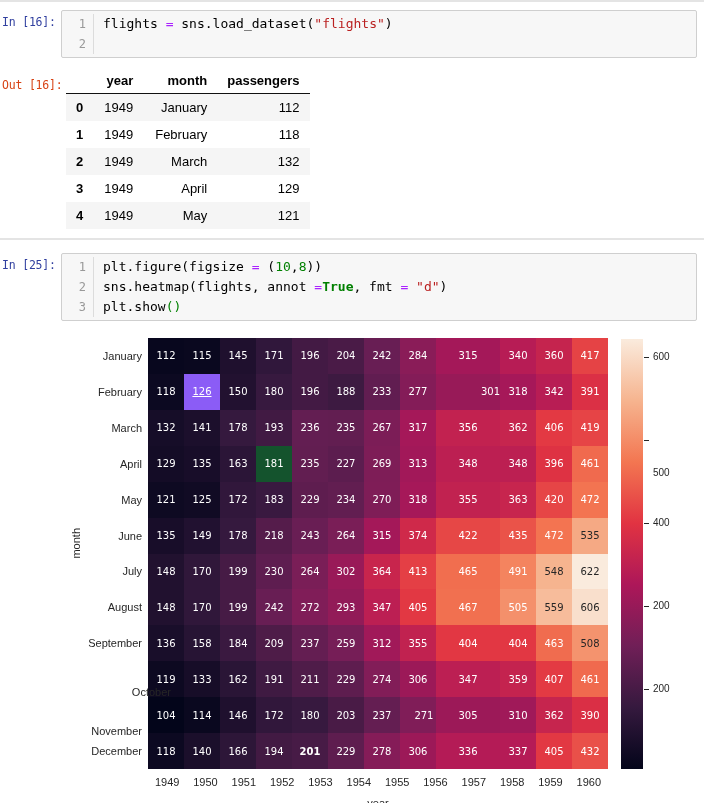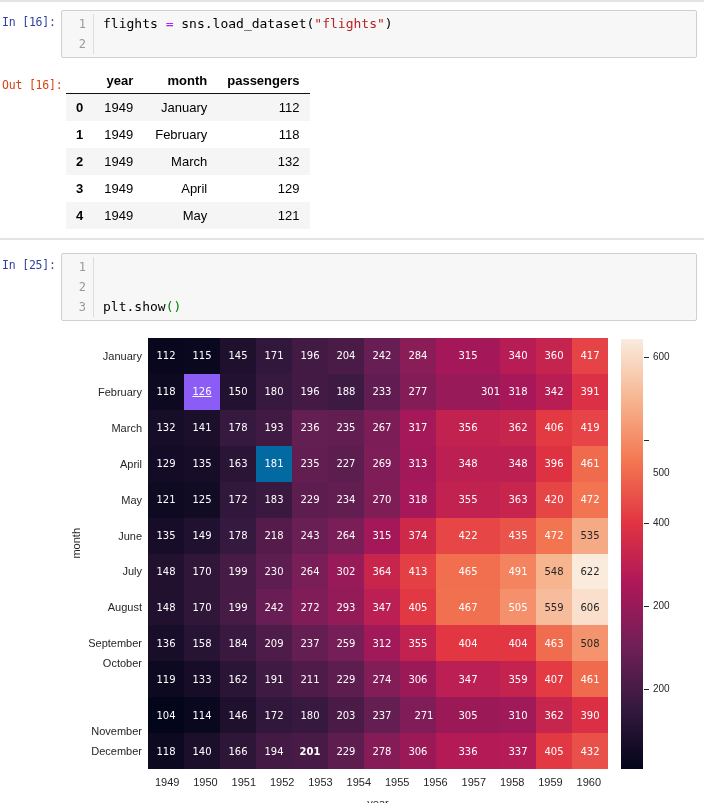--- a/index.html
+++ b/index.html
@@ -130,23 +130,25 @@
   </div>
 </div>
 
 <div class="divider" style="margin-top:9px"></div>
 
 <div class="cell-row" style="margin-top:5px">
   <div class="prompt input-prompt">In [25]:</div>
   <div class="input-area">
       <div class="code-line">
         <span class="lineno">1</span>
+        <span class="code-text"><span class="tk-p">plt.figure(figsize </span><span class="tk-o">=</span><span class="tk-p"> (</span><span class="tk-n">10</span><span class="tk-p">,</span><span class="tk-n">8</span><span class="tk-p">))</span></span>
       </div>
       <div class="code-line">
         <span class="lineno">2</span>
+        <span class="code-text"><span class="tk-p">sns.heatmap(flights, annot </span><span class="tk-o">=</span><span class="tk-k">True</span><span class="tk-p">, fmt </span><span class="tk-o">=</span><span class="tk-p"> </span><span class="tk-s">"d"</span><span class="tk-p">)</span></span>
       </div>
       <div class="code-line">
         <span class="lineno">3</span>
         <span class="code-text"><span class="tk-p">plt.show</span><span class="tk-n">()</span></span>
       </div>
     </div>
 </div>
 
 <div class="figure">
   <div class="ylabel">month</div>
@@ -183,21 +185,21 @@
       <div class="hm-cell" style="background: rgb(98, 30, 81); color: rgb(255, 255, 255);">235</div>
       <div class="hm-cell" style="background: rgb(124, 29, 87); color: rgb(255, 255, 255);">267</div>
       <div class="hm-cell" style="background: rgb(165, 24, 89); color: rgb(255, 255, 255);">317</div>
       <div class="hm-cell" style="background: rgb(194, 34, 80); color: rgb(255, 255, 255);">356</div>
       <div class="hm-cell" style="background: rgb(198, 37, 78); color: rgb(255, 255, 255);">362</div>
       <div class="hm-cell" style="background: rgb(227, 57, 67); color: rgb(255, 255, 255);">406</div>
       <div class="hm-cell" style="background: rgb(230, 68, 70); color: rgb(255, 255, 255);">419</div>
       <div class="hm-cell" style="background: rgb(20, 12, 38); color: rgb(255, 255, 255);">129</div>
       <div class="hm-cell" style="background: rgb(24, 13, 41); color: rgb(255, 255, 255);">135</div>
       <div class="hm-cell" style="background: rgb(43, 21, 55); color: rgb(255, 255, 255);">163</div>
-      <div class="hm-cell" style="background: #0369a1; color: rgb(255, 255, 255);">181</div>
+      <div class="hm-cell" style="background: #14532d; color: rgb(255, 255, 255);">181</div>
       <div class="hm-cell" style="background: rgb(98, 30, 81); color: rgb(255, 255, 255);">235</div>
       <div class="hm-cell" style="background: rgb(92, 29, 79); color: rgb(255, 255, 255);">227</div>
       <div class="hm-cell" style="background: rgb(126, 29, 87); color: rgb(255, 255, 255);">269</div>
       <div class="hm-cell" style="background: rgb(162, 24, 89); color: rgb(255, 255, 255);">313</div>
       <div class="hm-cell" style="background: rgb(188, 31, 82); color: rgb(255, 255, 255);">348</div>
       <div class="hm-cell" style="background: rgb(188, 31, 82); color: rgb(255, 255, 255);">348</div>
       <div class="hm-cell" style="background: rgb(222, 50, 67); color: rgb(255, 255, 255);">396</div>
       <div class="hm-cell" style="background: rgb(240, 106, 78); color: rgb(255, 255, 255);">461</div>
       <div class="hm-cell" style="background: rgb(14, 10, 34); color: rgb(255, 255, 255);">121</div>
       <div class="hm-cell" style="background: rgb(17, 11, 36); color: rgb(255, 255, 255);">125</div>
@@ -299,21 +301,21 @@
   <div id="yticks">
       <div class="ytick" style="top: 17.9583px;">January</div>
       <div class="ytick" style="top: 53.875px;">February</div>
       <div class="ytick" style="top: 89.7917px;">March</div>
       <div class="ytick" style="top: 125.708px;">April</div>
       <div class="ytick" style="top: 161.625px;">May</div>
       <div class="ytick" style="top: 197.542px;">June</div>
       <div class="ytick" style="top: 233.458px;">July</div>
       <div class="ytick" style="top: 269.375px;">August</div>
       <div class="ytick" style="top: 305.292px;">September</div>
-      <div class="ytick" style="top: 325px;">October</div>
+      <div class="ytick" style="top: 354px; margin-left: 29px;">October</div>
       <div class="ytick" style="top: 393px;">November</div>
       <div class="ytick" style="top: 413.042px;">December</div>
     </div>
   <div class="xticks" id="xticks">
       <div>1949</div>
       <div>1950</div>
       <div>1951</div>
       <div>1952</div>
       <div>1953</div>
       <div>1954</div>

